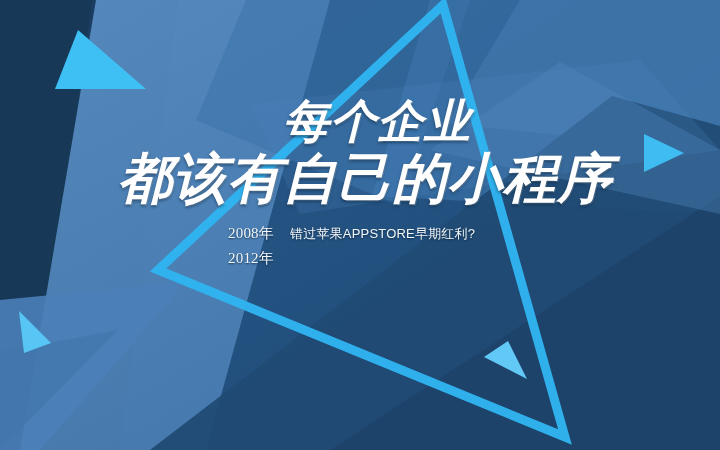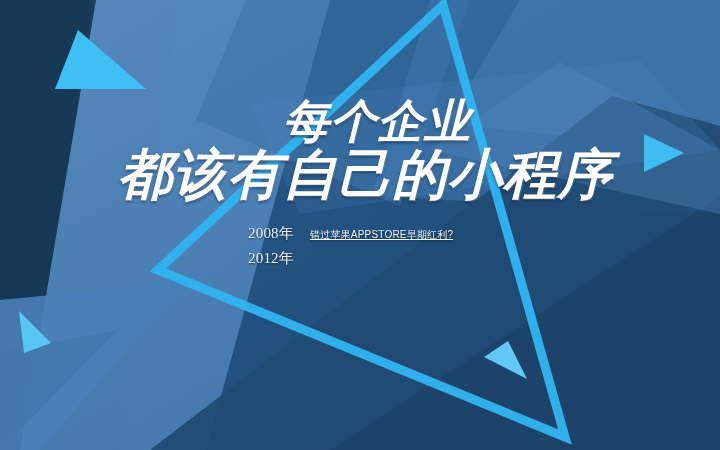--- a/index.html
+++ b/index.html
@@ -51,49 +51,46 @@
   }
   .title-line-1 {
     font-size: 46px;
     line-height: 52px;
     padding-left: 34px;
   }
   .title-line-2 {
     font-size: 54px;
     line-height: 62px;
     padding-left: 10px;
-    font-family: Liberation Mono, monospace;
   }
   .subtitle-block {
     position: absolute;
     left: 228px;
     top: 224px;
     width: 330px;
   }
   .sub-row {
     display: flex;
     align-items: baseline;
     height: 25px;
     color: #f2f7fb;
     text-shadow: 0 1px 2px rgba(7,28,50,0.75);
     white-space: nowrap;
-    margin-left: 20px;
   }
   .sub-year {
     font-family: "Liberation Serif", "DejaVu Serif", serif;
     font-size: 15px;
     letter-spacing: 0.2px;
     width: 62px;
     flex: 0 0 62px;
   }
   .sub-text {
     font-family: "Liberation Sans", "DejaVu Sans", sans-serif;
-    font-size: 10px;
+    font-size: 13px;
     letter-spacing: 0.2px;
-    text-decoration: underline;
   }
 </style>
 </head>
 <body>
 
 <div id="poster">
 
   <svg id="bg-layer" viewBox="0 0 720 450" preserveAspectRatio="none" aria-hidden="true">
     <defs>
       <linearGradient id="gradBase" x1="0" y1="0" x2="1" y2="1">

